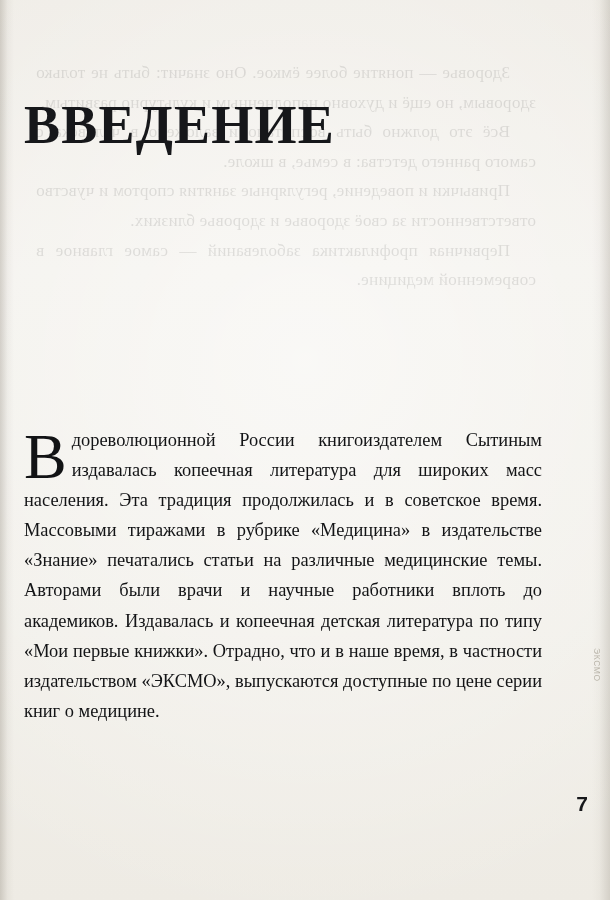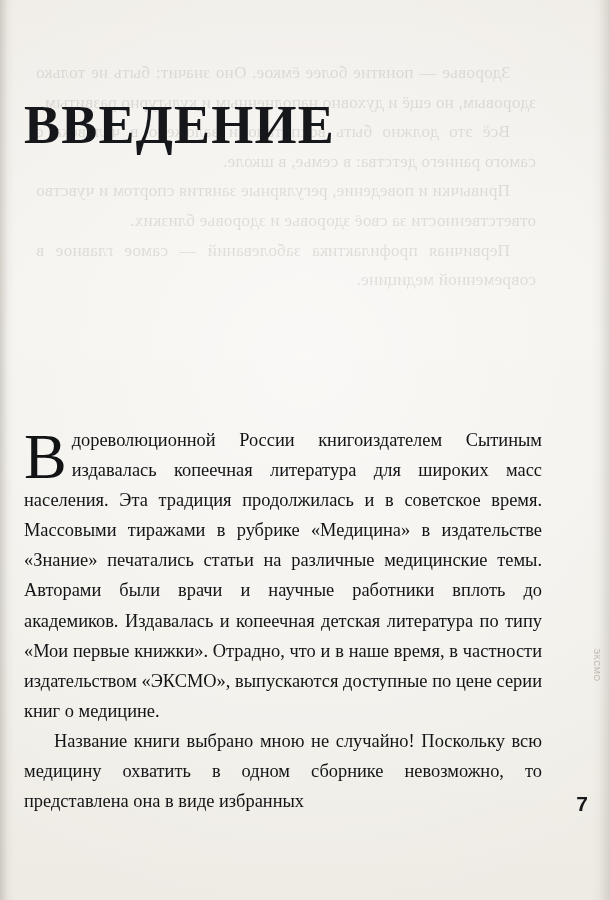--- a/index.html
+++ b/index.html
@@ -164,21 +164,20 @@
     <p class="indent">Всё это должно быть воспитано и заложено в человека с самого раннего детства: в семье, в школе.</p>
     <p class="indent">Привычки и поведение, регулярные занятия спортом и чувство ответственности за своё здоровье и здоровье близких.</p>
     <p class="indent">Первичная профилактика заболеваний — самое главное в современной медицине.</p>
   </div>
 
   <div class="content">
     <h1 class="chapter-title">ВВЕДЕНИЕ</h1>
 
     <div class="body-block">
       <p><span class="dropcap">В</span><span>дореволюционной России книгоиздателем Сытиным издавалась копеечная литература для широких масс населения. Эта традиция продолжилась и в советское время. Массовыми тиражами в рубрике «Медицина» в издательстве «Знание» печатались статьи на различные медицинские темы. Авторами были врачи и научные работники вплоть до академиков. Издавалась и копеечная детская литература по типу «Мои первые книжки». Отрадно, что и в наше время, в частности издательством «ЭКСМО», выпускаются доступные по цене серии книг о медицине.</span></p>
-      <p class="indent">Название книги выбрано мною не случайно! Поскольку всю медицину охватить в одном сборнике невозможно, то представлена она в виде избранных</p>
     </div>
 
     <div class="page-number">7</div>
     <div class="edge-mark">ЭКСМО</div>
   </div>
 
   <div class="spine-shadow"></div>
   <div class="outer-shadow"></div>
 </div>
 

